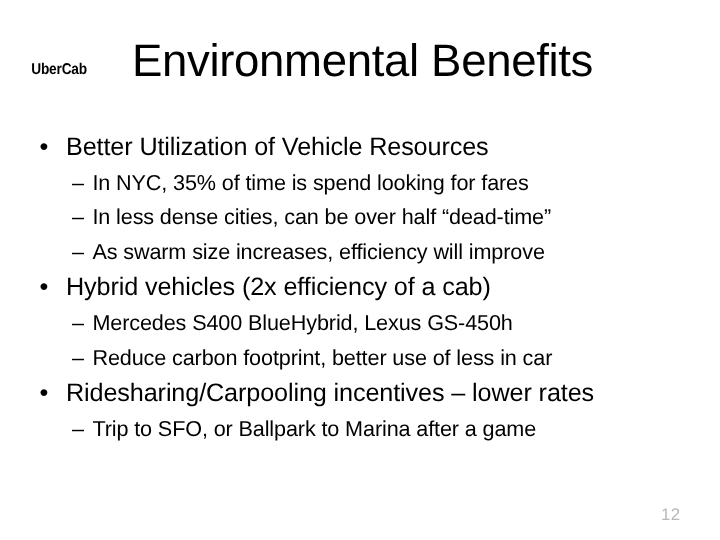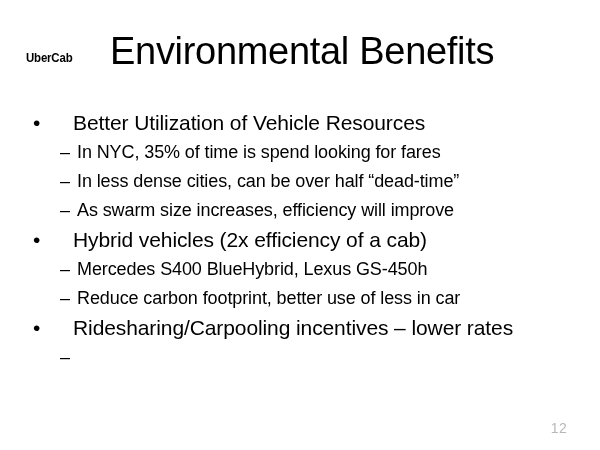--- a/index.html
+++ b/index.html
@@ -86,21 +86,20 @@
     font-size: 18px;
     line-height: 29px;
   }
   .bullet-text {
     color: #000000;
   }
   .level-1 .bullet-text {
     font-size: 21px;
     line-height: 30px;
     letter-spacing: -0.1px;
-    margin-left: 18px;
   }
   .level-2 .bullet-text {
     font-size: 18px;
     line-height: 29px;
     letter-spacing: -0.1px;
   }
 
   
   .page-number {
     position: absolute;
@@ -149,18 +148,19 @@
       <div class="bullet-row level-2">
         <span class="bullet-marker">–</span>
         <span class="bullet-text">Reduce carbon footprint, better use of less in car</span>
       </div>
       <div class="bullet-row level-1">
         <span class="bullet-marker">•</span>
         <span class="bullet-text">Ridesharing/Carpooling incentives – lower rates</span>
       </div>
       <div class="bullet-row level-2">
         <span class="bullet-marker">–</span>
+        <span class="bullet-text">Trip to SFO, or Ballpark to Marina after a game</span>
       </div>
     </div>
 
   <div class="page-number">12</div>
 
 </div>
 
 </body></html>

